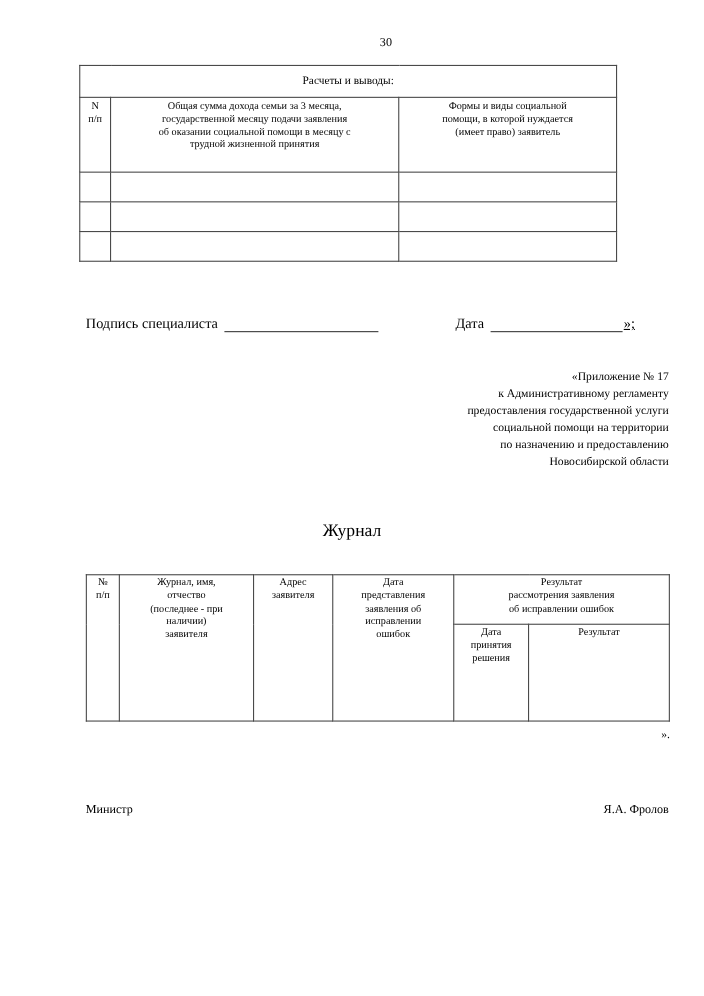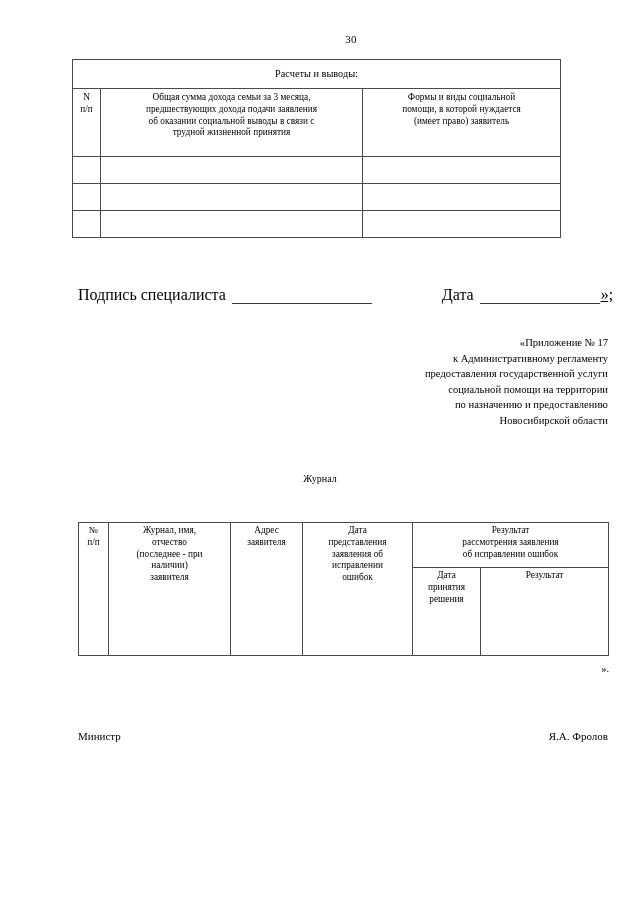--- a/index.html
+++ b/index.html
@@ -75,21 +75,21 @@
   .c-num   { width: 28px; }
   .c-sum   { width: 262px; }
   .c-forms { width: 198px; }
 
   
   .signature-row {
     position: absolute;
     left: 78px;
     top: 286px;
     width: 534px;
-    font-size: 16px;
+    font-size: 13px;
     white-space: nowrap;
     text-decoration: underline;
   }
   .sig-label { display: inline-block; }
   .sig-rule {
     display: inline-block;
     border-bottom: 1px solid #3a3a3a;
     vertical-align: bottom;
     height: 11px;
   }
@@ -109,21 +109,21 @@
     line-height: 1.47;
   }
 
   
   .journal-title {
     position: absolute;
     left: 0;
     top: 471px;
     width: 640px;
     text-align: center;
-    font-size: 10px;
+    font-size: 16px;
     line-height: 1.5;
   }
   .journal-title .l2 { display: block; }
 
   
   .table-journal {
     position: absolute;
     left: 78px;
     top: 522px;
     width: 530px;
@@ -190,22 +190,22 @@
       <tr>
         <td class="title-cell" colspan="3">Расчеты и выводы:</td>
       </tr>
       <tr>
         <td class="head-cell">
           <span>N</span><br>
           <span>п/п</span>
         </td>
         <td class="head-cell">
           <span>Общая сумма дохода семьи за 3 месяца,</span><br>
-          <span>предшествующих дохода подачи заявления</span><br>
-          <span>об оказании социальной выводы в связи с</span><br>
+          <span>государственной месяцу подачи заявления</span><br>
+          <span>об оказании социальной помощи в месяцу с</span><br>
           <span>трудной жизненной принятия</span>
         </td>
         <td class="head-cell">
           <span>Формы и виды социальной</span><br>
           <span>помощи, в которой нуждается</span><br>
           <span>(имеет право) заявитель</span>
         </td>
       </tr>
       <tr>
         <td class="empty-cell"></td>

